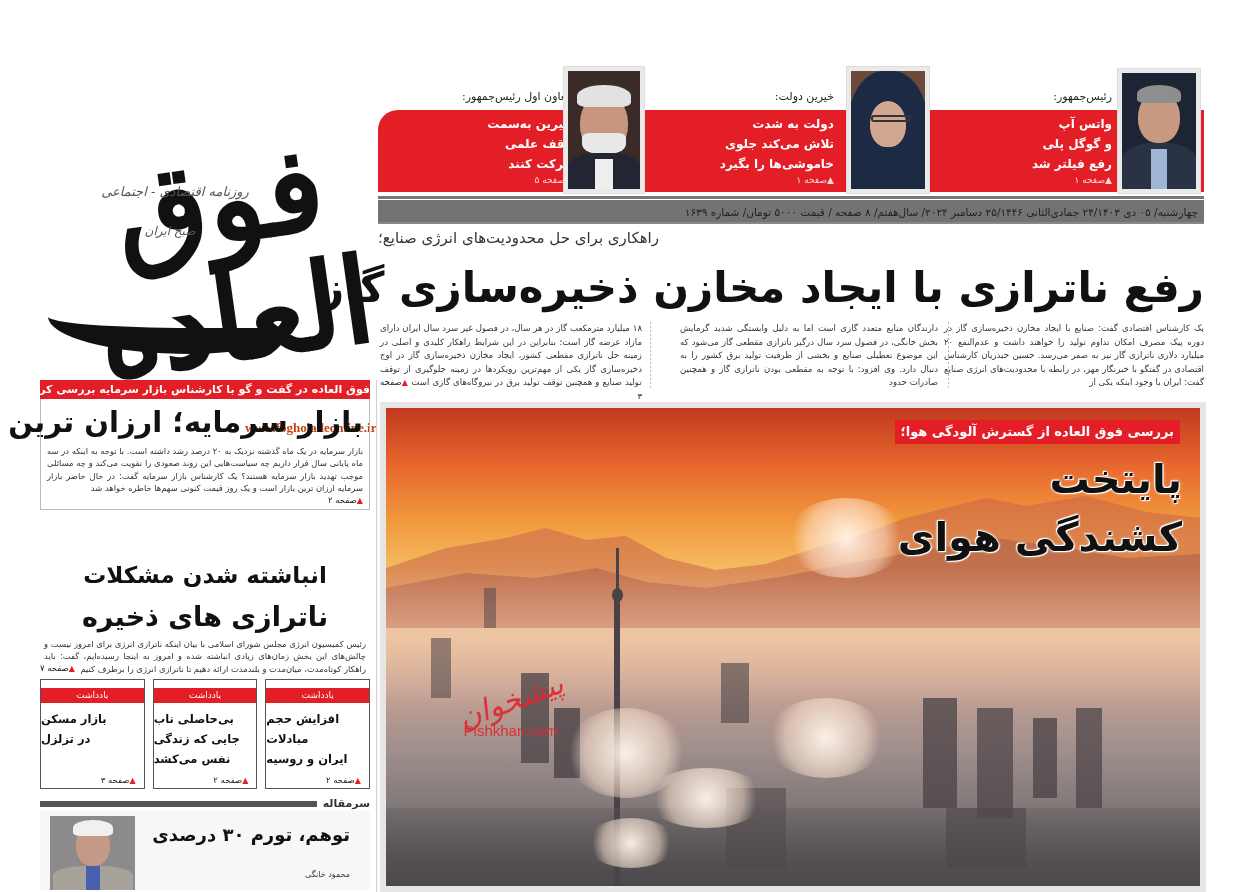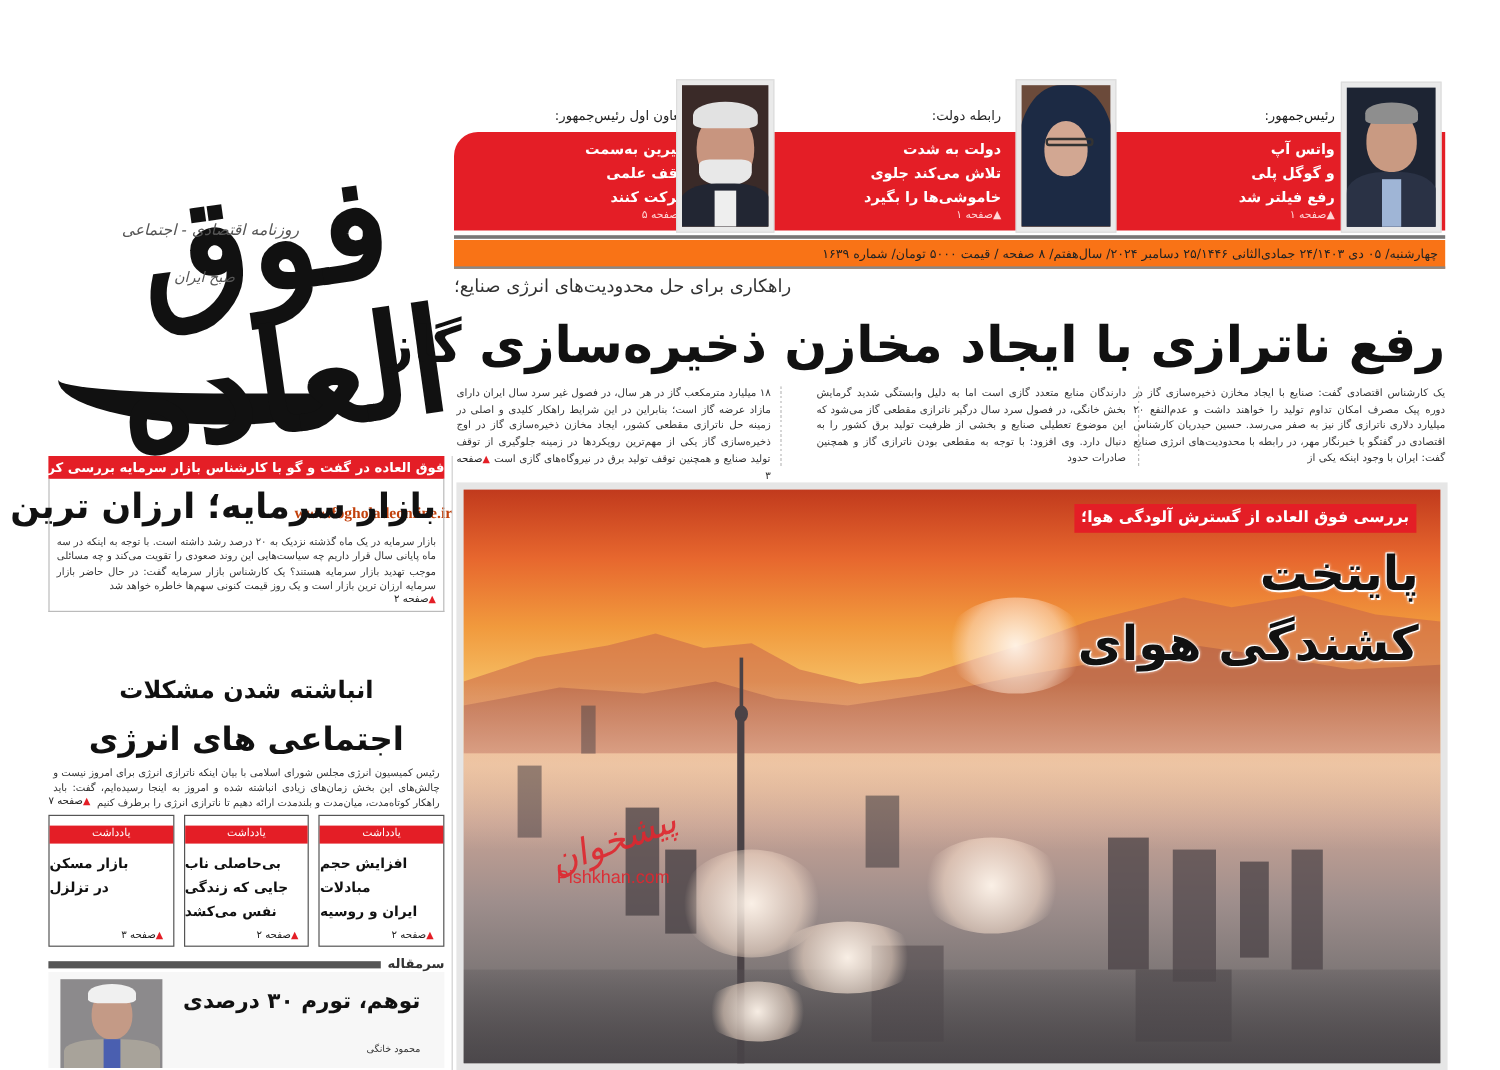--- a/index.html
+++ b/index.html
@@ -34,21 +34,21 @@
   .teaser .label { position: absolute; top: -20px; right: 0; font-size: 11px; color: #222; white-space: nowrap; }
   .teaser .lines { position: absolute; top: 4px; right: 0; text-align: right; }
   .teaser .line { display: block; color: #fff; font-weight: bold; font-size: 12px; line-height: 20px; white-space: nowrap; }
   .teaser .page { display: block; color: #ffd6d6; font-size: 9px; line-height: 12px; }
   .photo { position: absolute; background: #eaeaea; border: 1px solid #ddd; padding: 4px; }
   .photo .inner { width: 100%; height: 100%; position: relative; overflow: hidden; }
   .face { position: absolute; left: 50%; transform: translateX(-50%); border-radius: 50% 50% 45% 45%; }
   .body-shape { position: absolute; left: 50%; bottom: 0; transform: translateX(-50%); border-radius: 40% 40% 0 0; }
 
   
-  .dateline { left: 378px; top: 200px; width: 826px; height: 24px; background: #f97316;
+  .dateline { left: 378px; top: 200px; width: 826px; height: 24px; background: #737373;
     border-bottom: 2px solid #888; font-size: 10.5px; line-height: 24px; padding-right: 6px; color: #222; white-space: nowrap; overflow: hidden; }
 
   
   .kicker { left: 378px; top: 229px; width: 826px; text-align: left; font-size: 15px; color: #333; }
   .headline { left: 378px; top: 258px; width: 826px; text-align: center; font-size: 42px; font-weight: bold;
     color: #111; letter-spacing: -1px; line-height: 60px; white-space: nowrap; }
 
   .col { top: 322px; font-size: 8.6px; line-height: 13.6px; color: #333; text-align: justify; }
   .col .page-ref { color: #222; }
   .tri { color: #e41e26; font-size: 8px; }
@@ -109,21 +109,21 @@
     <div class="label">رئیس‌جمهور:</div>
     <div class="lines">
       <span class="line">واتس آپ</span>
       <span class="line">و گوگل پلی</span>
       <span class="line">رفع فیلتر شد</span>
       <span class="page">▲صفحه ۱</span>
     </div>
   </div>
 
   <div class="teaser" style="right:370px; width:150px;">
-    <div class="label">رابطه دولت:</div>
+    <div class="label">خیرین دولت:</div>
     <div class="lines">
       <span class="line">دولت به شدت</span>
       <span class="line">تلاش می‌کند جلوی</span>
       <span class="line">خاموشی‌ها را بگیرد</span>
       <span class="page">▲صفحه ۱</span>
     </div>
   </div>
 
   <div class="teaser" style="right:632px; width:150px;">
     <div class="label">معاون اول رئیس‌جمهور:</div>
@@ -227,22 +227,22 @@
 
 <div class="abs left-col">
   <div class="red-bar">فوق العاده در گفت و گو با کارشناس بازار سرمایه بررسی کرد:</div>
   <div class="box">
     <div class="big-h" style="font-size:29px; line-height:46px;">بازار سرمایه؛ ارزان ترین بازار</div>
     <div class="para">بازار سرمایه در یک ماه گذشته نزدیک به ۲۰ درصد رشد داشته است. با توجه به اینکه در سه ماه پایانی سال قرار داریم چه سیاست‌هایی این روند صعودی را تقویت می‌کند و چه مسائلی موجب تهدید بازار سرمایه هستند؟ یک کارشناس بازار سرمایه گفت: در حال حاضر بازار سرمایه ارزان ترین بازار است و یک روز قیمت کنونی سهم‌ها خاطره خواهد شد</div>
     <div class="pg"><span class="tri">▲</span><span>صفحه ۲</span></div>
   </div>
 
   <div style="margin-top:6px;">
-    <div class="big-h" style="font-size:20px; line-height:42px;margin-top:44px;">انباشته شدن مشکلات</div>
-    <div class="big-h" style="font-size:27px; line-height:42px;">اجتماعی های انرژی</div>
+    <div class="big-h" style="font-size:23px; line-height:42px;margin-top:44px;">انباشته شدن مشکلات</div>
+    <div class="big-h" style="font-size:27px; line-height:42px;">ناترازی های ذخیره</div>
     <div class="para" style="padding:0 4px;">رئیس کمیسیون انرژی مجلس شورای اسلامی با بیان اینکه ناترازی انرژی برای امروز نیست و چالش‌های این بخش زمان‌های زیادی انباشته شده و امروز به اینجا رسیده‌ایم، گفت: باید راهکار کوتاه‌مدت، میان‌مدت و بلندمدت ارائه دهیم تا ناترازی انرژی را برطرف کنیم</div>
     <div class="pg" style="text-align:left; margin-top:-12px;"><span class="tri">▲</span><span>صفحه ۷</span></div>
   </div>
 
   <div class="notes">
     <div class="note">
       <div class="nh">یادداشت</div>
       <div class="nt">
         <div>افزایش حجم مبادلات</div>
         <div>ایران و روسیه</div>

